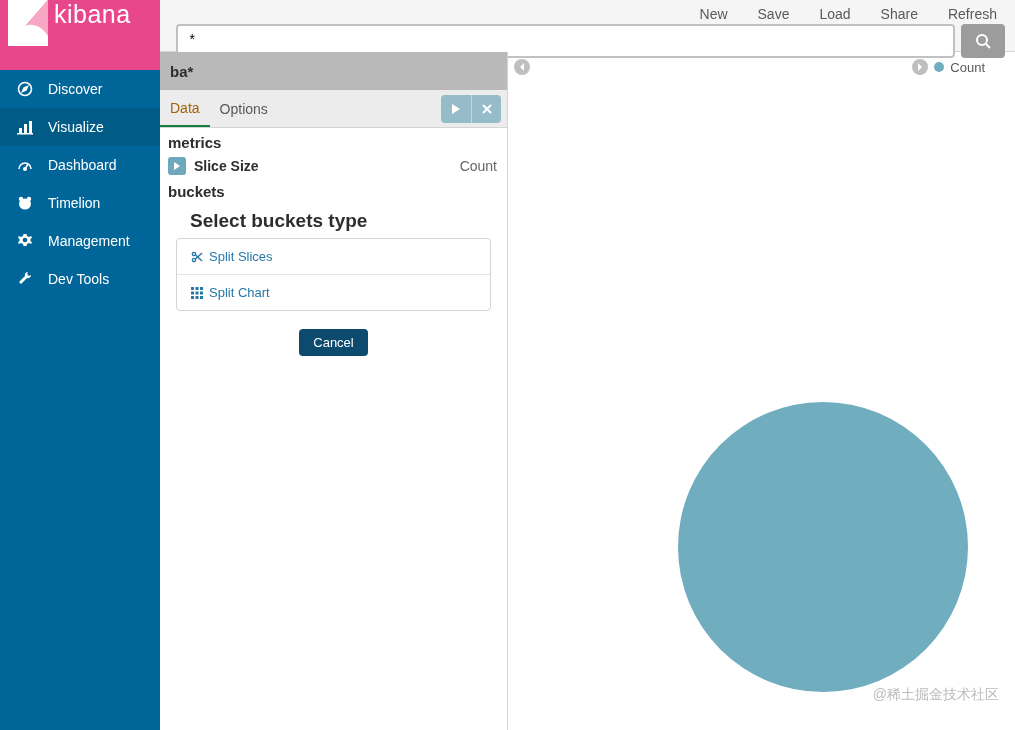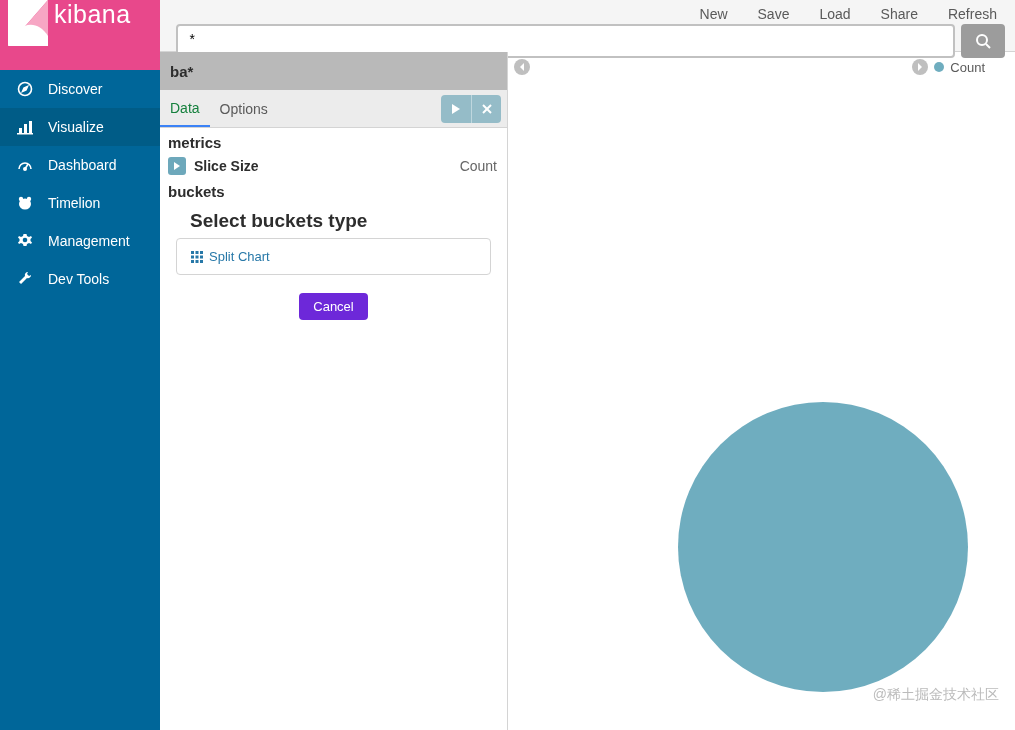--- a/index.html
+++ b/index.html
@@ -29,39 +29,39 @@
 
     
     .workspace { flex: 1; display: flex; }
 
     
     .panel { width: 348px; border-right: 1px solid #d4d4d4; display: flex; flex-direction: column; }
     .panel-header { height: 38px; background: #b9b9b9; display: flex; align-items: center; justify-content: flex-start; padding: 0 8px 0 10px; font-size: 15px; font-weight: 700; color: #2d2d2d; }
     .tabs-row { height: 38px; background: #ececec; border-bottom: 1px solid #d4d4d4; display: flex; align-items: center; justify-content: space-between; padding: 0 6px 0 0; }
     .tabs { display: flex; height: 100%; }
     .tab { padding: 0 10px; display: flex; align-items: center; color: #5a5a5a; cursor: pointer; font-size: 14px; }
-    .tab.active { border-bottom: 2px solid #3b82f6; color: #15803d; }
+    .tab.active { border-bottom: 2px solid #15803d; color: #a16207; }
     .tab-btns { display: flex; gap: 0; }
     .tab-btn { width: 30px; height: 28px; background: #95bcc8; display: inline-flex; align-items: center; justify-content: center; color: #fff; cursor: pointer; }
     .tab-btn.play { border-top-left-radius: 4px; border-bottom-left-radius: 4px; }
     .tab-btn.close { border-top-right-radius: 4px; border-bottom-right-radius: 4px; border-left: 1px solid rgba(255,255,255,0.4); }
 
     .panel-body { padding: 6px 6px 10px; }
     .section-title { font-size: 15px; font-weight: 700; margin: 0 0 6px 2px; }
     .metric-row { display: flex; align-items: center; justify-content: space-between; margin: 2px 4px 8px 2px; font-size: 14px; }
     .metric-left { display: flex; align-items: center; gap: 8px; }
     .badge { width: 18px; height: 18px; border-radius: 3px; background: #6da8bb; display: inline-flex; align-items: center; justify-content: center; color: #fff; }
     .metric-label { font-weight: 700; }
     .metric-count { color: #666; }
 
     .sub-title { font-size: 19px; font-weight: 700; margin: 10px 0 6px 24px; }
     .bucket-list { margin: 0 10px; border: 1px solid #d4d4d4; border-radius: 4px; overflow: hidden; }
     .bucket-item { padding: 10px 14px; color: #2778a8; font-size: 13px; cursor: pointer; display: flex; align-items: center; gap: 6px; }
     .bucket-item + .bucket-item { border-top: 1px solid #e4e4e4; }
-    .cancel-btn { margin: 18px auto 0; padding: 6px 14px; background: #6d28d9; color: #fff; border-radius: 4px; font-size: 13px; cursor: pointer; width: max-content; }
+    .cancel-btn { margin: 18px auto 0; padding: 6px 14px; background: #0c4a6e; color: #fff; border-radius: 4px; font-size: 13px; cursor: pointer; width: max-content; }
 
     
     .viz { flex: 1; position: relative; }
     .viz-top { height: 24px; display: flex; align-items: center; justify-content: space-between; padding: 6px 30px 0 6px; }
     .legend { display: flex; align-items: center; gap: 6px; font-size: 13px; color: #5a5a5a; }
     .dot { width: 10px; height: 10px; border-radius: 50%; background: #6fadbf; display: inline-block; }
     .arrow-btn { width: 16px; height: 16px; border-radius: 50%; background: #bfbfbf; color: #fff; display: inline-flex; align-items: center; justify-content: center; font-size: 11px; cursor: pointer; }
     .pie { width: 290px; height: 290px; border-radius: 50%; background: #6fadbf; position: absolute; top: 350px; left: 170px; }
 
     .watermark { position: absolute; right: 16px; bottom: 26px; color: #bbb; font-size: 14px; }
@@ -196,20 +196,29 @@
                   </svg>
               </span>
               <span class="metric-label">Slice Size</span>
             </div>
             <span class="metric-count">Count</span>
           </div>
 
           <div class="section-title">buckets</div>
           <div class="sub-title">Select buckets type</div>
           <div class="bucket-list">
+            <div class="bucket-item">
+              <svg width="12" height="12" viewBox="0 0 12 12" fill="none" stroke="#2778a8" stroke-width="1.4">
+                  <circle cx="3" cy="3" r="1.6"></circle>
+                  <circle cx="3" cy="9" r="1.6"></circle>
+                  <line x1="4.5" y1="4" x2="11" y2="10"></line>
+                  <line x1="4.5" y1="8" x2="11" y2="2"></line>
+                </svg>
+              <span>Split Slices</span>
+            </div>
             <div class="bucket-item">
               <svg width="12" height="12" viewBox="0 0 12 12" fill="#2778a8">
                   <rect x="0" y="0" width="3" height="3"></rect>
                   <rect x="4.5" y="0" width="3" height="3"></rect>
                   <rect x="9" y="0" width="3" height="3"></rect>
                   <rect x="0" y="4.5" width="3" height="3"></rect>
                   <rect x="4.5" y="4.5" width="3" height="3"></rect>
                   <rect x="9" y="4.5" width="3" height="3"></rect>
                   <rect x="0" y="9" width="3" height="3"></rect>
                   <rect x="4.5" y="9" width="3" height="3"></rect>

